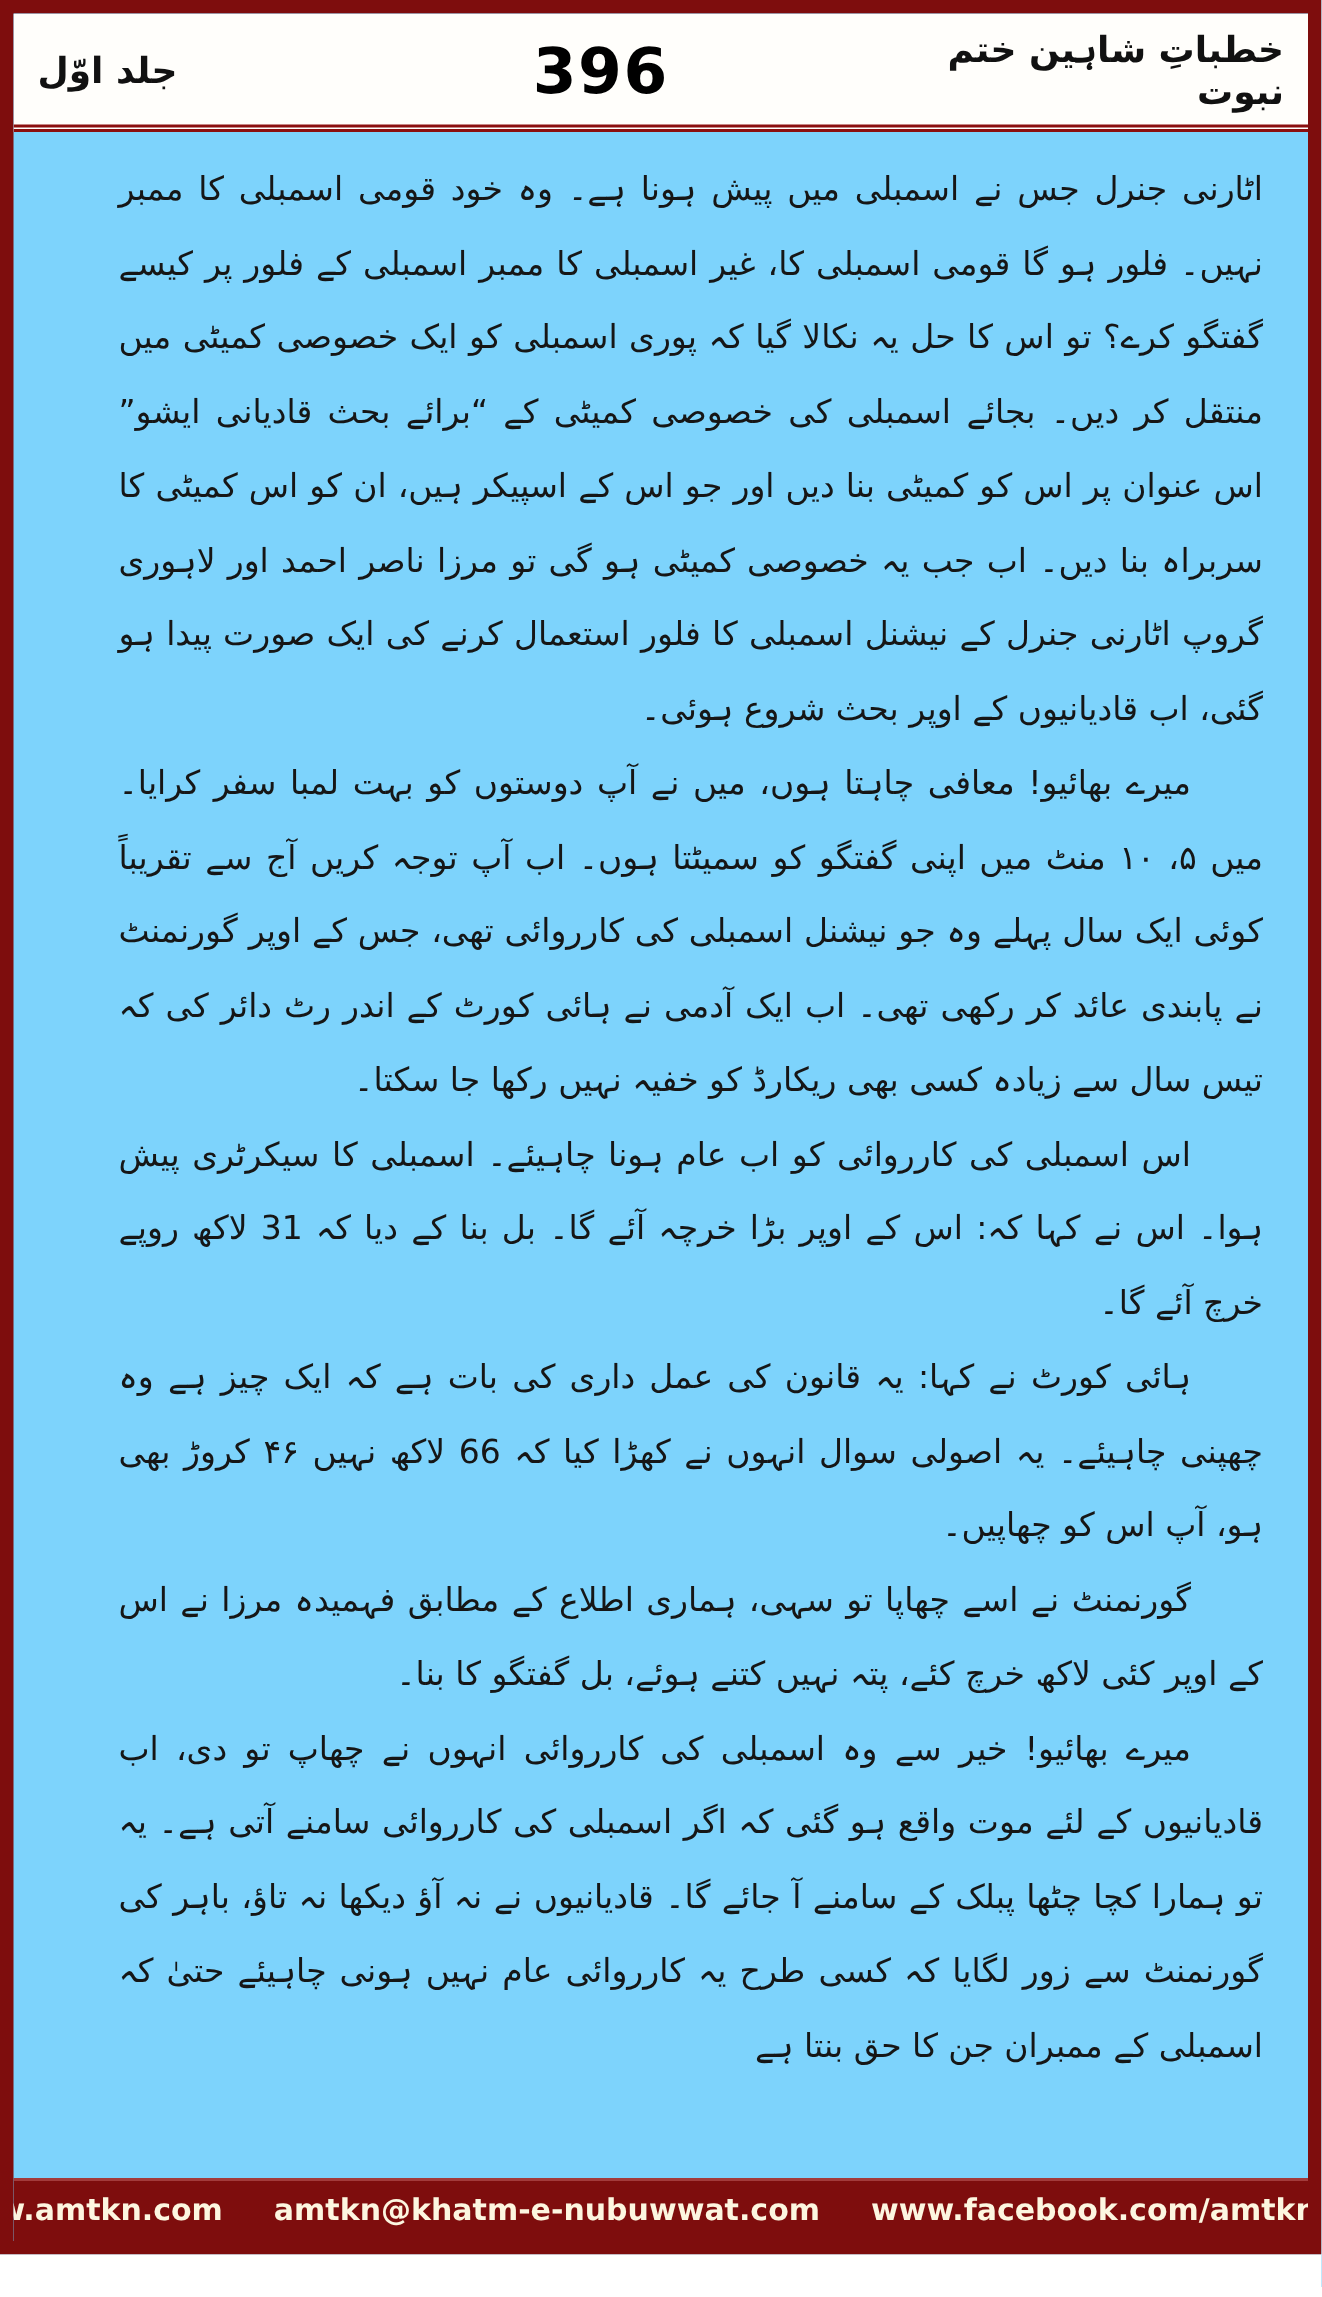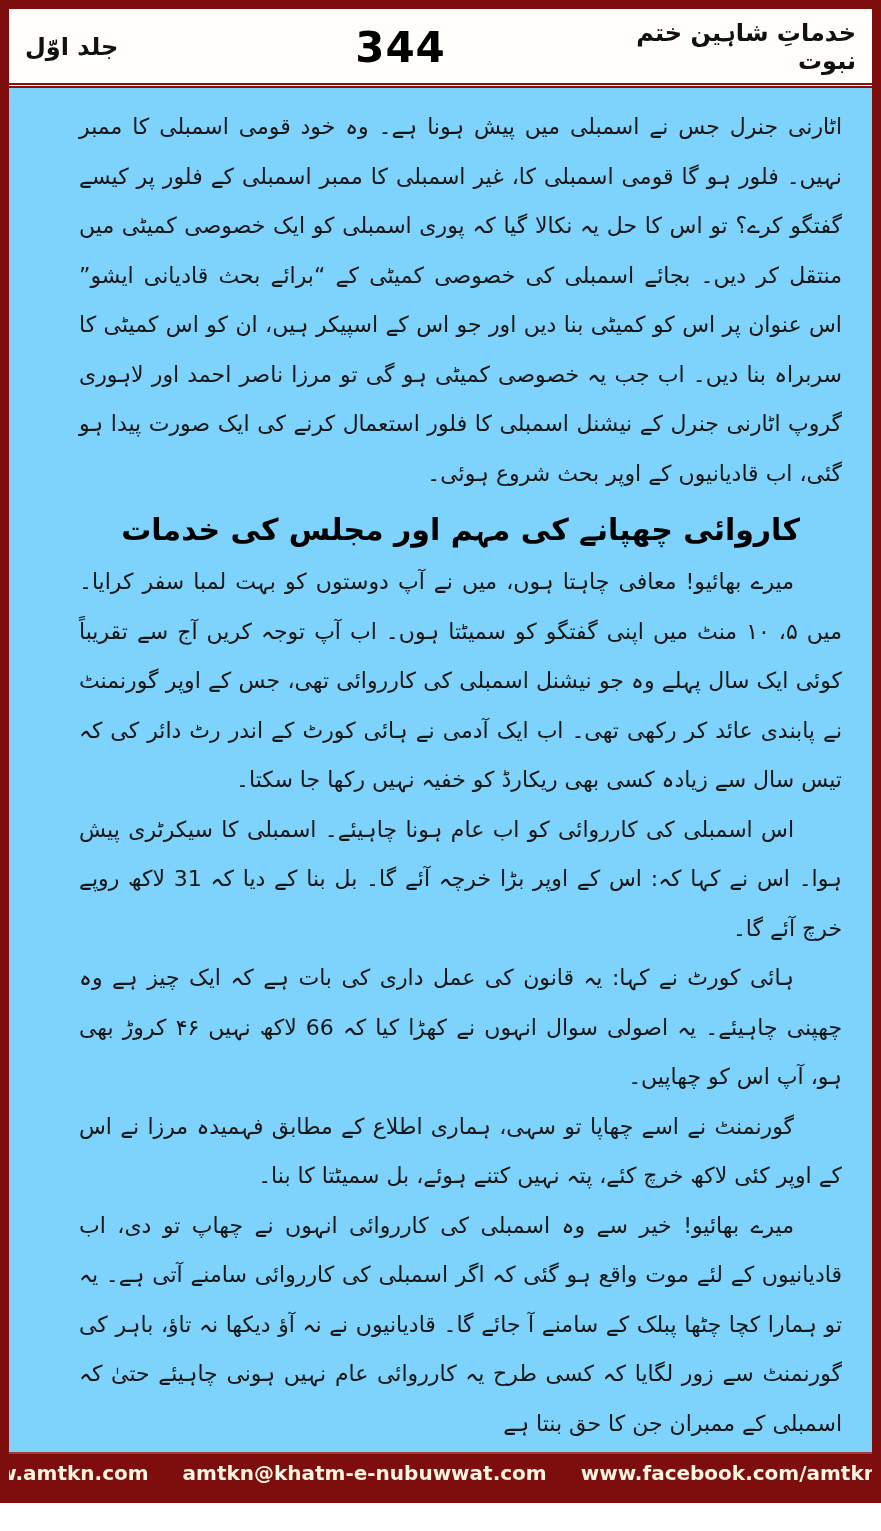--- a/index.html
+++ b/index.html
@@ -97,33 +97,32 @@
     white-space: nowrap;
   }
 </style>
 </head>
 <body>
 
 <div class="page">
 
   <div class="header">
     <div class="volume">جلد اوّل</div>
-    <div class="page-number">344</div>
-    <div class="book-title">خدماتِ شاہین ختم نبوت</div>
+    <div class="page-number">396</div>
+    <div class="book-title">خطباتِ شاہین ختم نبوت</div>
   </div>
 
   <div class="body">
     <p>اٹارنی جنرل جس نے اسمبلی میں پیش ہونا ہے۔ وہ خود قومی اسمبلی کا ممبر نہیں۔ فلور ہو گا قومی اسمبلی کا، غیر اسمبلی کا ممبر اسمبلی کے فلور پر کیسے گفتگو کرے؟ تو اس کا حل یہ نکالا گیا کہ پوری اسمبلی کو ایک خصوصی کمیٹی میں منتقل کر دیں۔ بجائے اسمبلی کی خصوصی کمیٹی کے “برائے بحث قادیانی ایشو” اس عنوان پر اس کو کمیٹی بنا دیں اور جو اس کے اسپیکر ہیں، ان کو اس کمیٹی کا سربراہ بنا دیں۔ اب جب یہ خصوصی کمیٹی ہو گی تو مرزا ناصر احمد اور لاہوری گروپ اٹارنی جنرل کے نیشنل اسمبلی کا فلور استعمال کرنے کی ایک صورت پیدا ہو گئی، اب قادیانیوں کے اوپر بحث شروع ہوئی۔</p>
 
-    <h2 class="section-heading">کاروائی چھپانے کی مہم اور مجلس کی خدمات</h2>
 
     <p class="indent">میرے بھائیو! معافی چاہتا ہوں، میں نے آپ دوستوں کو بہت لمبا سفر کرایا۔ میں ۵، ۱۰ منٹ میں اپنی گفتگو کو سمیٹتا ہوں۔ اب آپ توجہ کریں آج سے تقریباً کوئی ایک سال پہلے وہ جو نیشنل اسمبلی کی کارروائی تھی، جس کے اوپر گورنمنٹ نے پابندی عائد کر رکھی تھی۔ اب ایک آدمی نے ہائی کورٹ کے اندر رٹ دائر کی کہ تیس سال سے زیادہ کسی بھی ریکارڈ کو خفیہ نہیں رکھا جا سکتا۔</p>
     <p class="indent">اس اسمبلی کی کارروائی کو اب عام ہونا چاہیئے۔ اسمبلی کا سیکرٹری پیش ہوا۔ اس نے کہا کہ: اس کے اوپر بڑا خرچہ آئے گا۔ بل بنا کے دیا کہ 31 لاکھ روپے خرچ آئے گا۔</p>
     <p class="indent">ہائی کورٹ نے کہا: یہ قانون کی عمل داری کی بات ہے کہ ایک چیز ہے وہ چھپنی چاہیئے۔ یہ اصولی سوال انہوں نے کھڑا کیا کہ 66 لاکھ نہیں ۴۶ کروڑ بھی ہو، آپ اس کو چھاپیں۔</p>
-    <p class="indent">گورنمنٹ نے اسے چھاپا تو سہی، ہماری اطلاع کے مطابق فہمیدہ مرزا نے اس کے اوپر کئی لاکھ خرچ کئے، پتہ نہیں کتنے ہوئے، بل سمیٹتا کا بنا۔</p>
+    <p class="indent">گورنمنٹ نے اسے چھاپا تو سہی، ہماری اطلاع کے مطابق فہمیدہ مرزا نے اس کے اوپر کئی لاکھ خرچ کئے، پتہ نہیں کتنے ہوئے، بل گفتگو کا بنا۔</p>
     <p class="indent">میرے بھائیو! خیر سے وہ اسمبلی کی کارروائی انہوں نے چھاپ تو دی، اب قادیانیوں کے لئے موت واقع ہو گئی کہ اگر اسمبلی کی کارروائی سامنے آتی ہے۔ یہ تو ہمارا کچا چٹھا پبلک کے سامنے آ جائے گا۔ قادیانیوں نے نہ آؤ دیکھا نہ تاؤ، باہر کی گورنمنٹ سے زور لگایا کہ کسی طرح یہ کارروائی عام نہیں ہونی چاہیئے حتیٰ کہ اسمبلی کے ممبران جن کا حق بنتا ہے</p>
   </div>
 
   <div class="footer">
     <span>www.amtkn.com</span>
     <span>amtkn@khatm-e-nubuwwat.com</span>
     <span>www.facebook.com/amtkn313</span>
   </div>
 
 </div>

